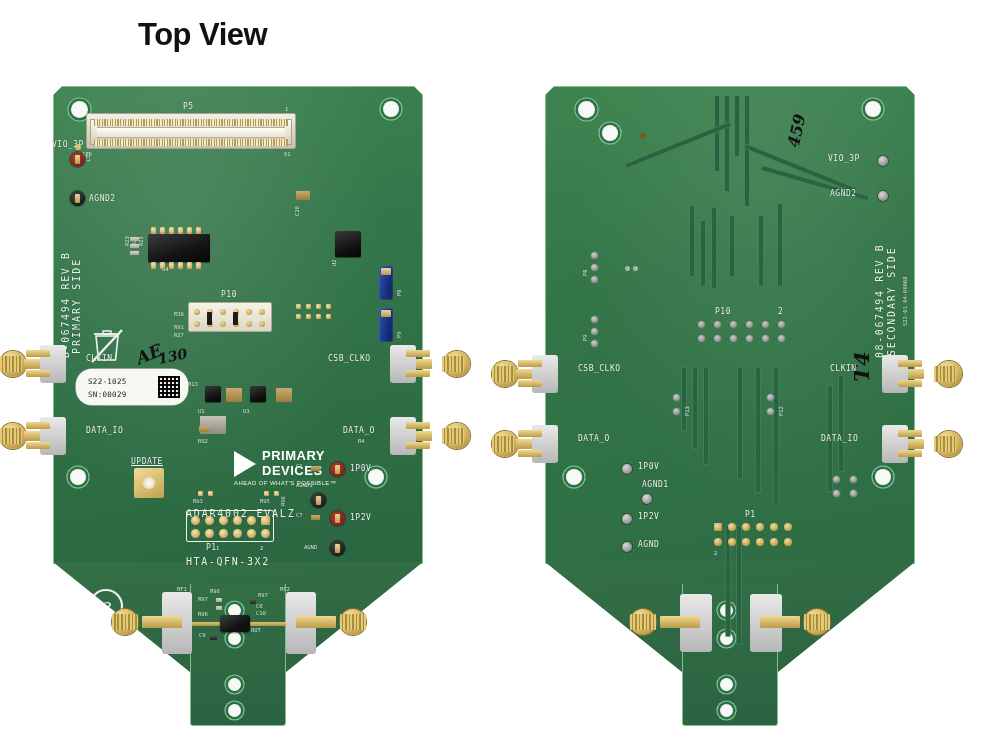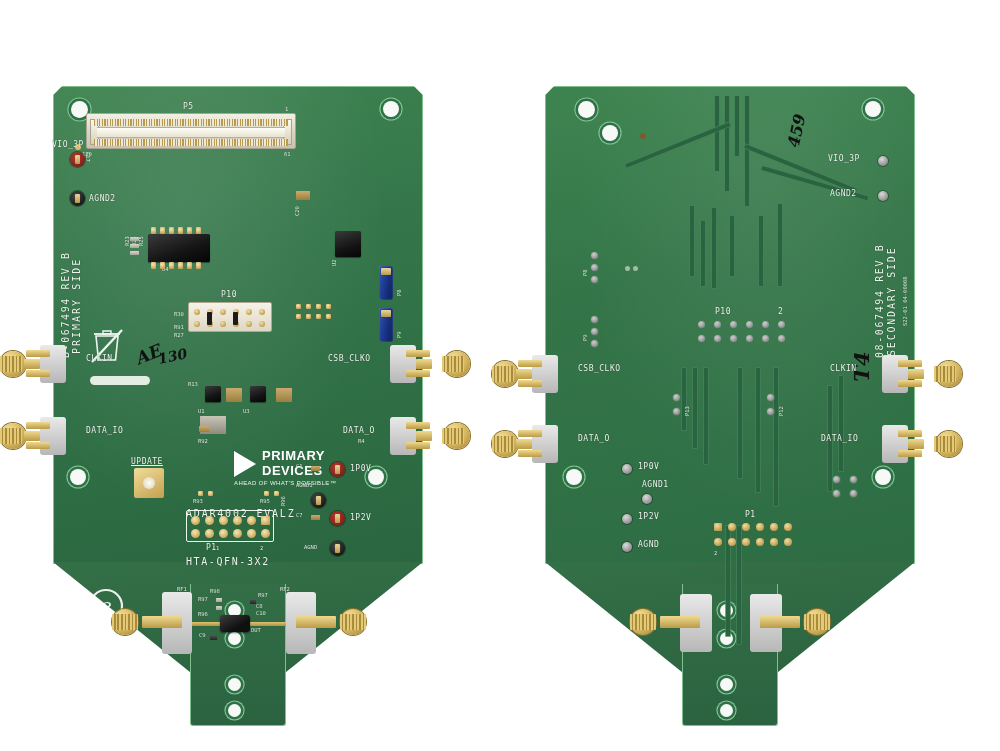--- a/index.html
+++ b/index.html
@@ -270,20 +270,21 @@
   .goldpad {
     position:absolute; width:8px; height:8px; border-radius:50%;
     background: radial-gradient(circle at 38% 33%,#f0dda0,#bf9c4c 72%);
   }
 </style>
 </head>
 <body>
 
 <div id="page">
 
+  <div class="view-title" id="title-top">Top View</div>
 
   <div class="board-wrap" id="board-top">
     <div class="pcb">
 
       <div class="pcb-main"></div>
       <div class="pcb-taper"></div>
       <div class="pcb-tab"></div>
       <div class="pcb-notch" style="left:9px;  top:-7px;"></div>
       <div class="pcb-notch" style="left:378px;top:-7px;"></div>
 
@@ -403,20 +404,25 @@
       <div class="silk tiny rot90" style="left:358px;top:210px;">P8</div>
       <div class="silk tiny rot90" style="left:358px;top:252px;">P9</div>
 
       <div class="silk" style="left:48px;top:268px;">CLKIN</div>
       <div class="silk" style="left:48px;top:340px;">DATA_IO</div>
       <div class="silk" style="left:290px;top:268px;">CSB_CLKO</div>
       <div class="silk" style="left:305px;top:340px;">DATA_O</div>
 
       <div class="hand" style="left:98px;top:258px;transform:rotate(-22deg);">AE</div>
 
+      <div class="sticker">
+        <div class="ln" style="top:8px;">S22-1025</div>
+        <div class="ln" style="top:21px;">SN:00029</div>
+        <div class="qr"></div>
+      </div>
 
       <div class="adi">
         <div class="tri"></div>
         <div class="w1">PRIMARY</div>
         <div class="w2">DEVICES</div>
         <div class="tag">AHEAD OF WHAT'S POSSIBLE™</div>
       </div>
 
       <div class="silk tiny" style="left:160px;top:352px;">R92</div>
       <div class="silk tiny" style="left:320px;top:352px;">R4</div>

